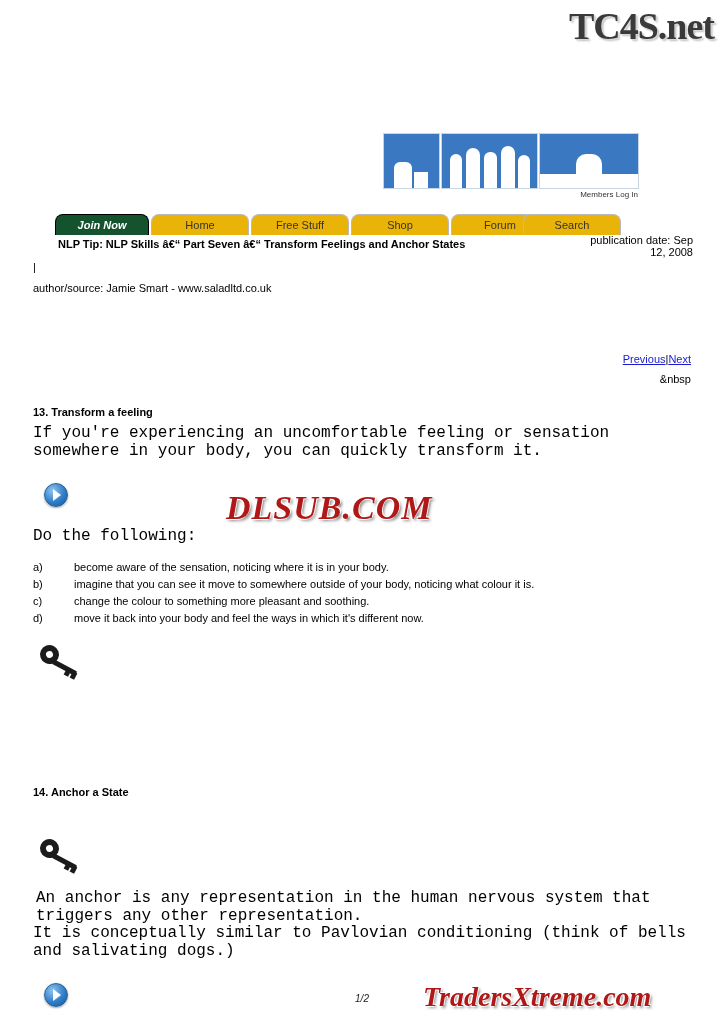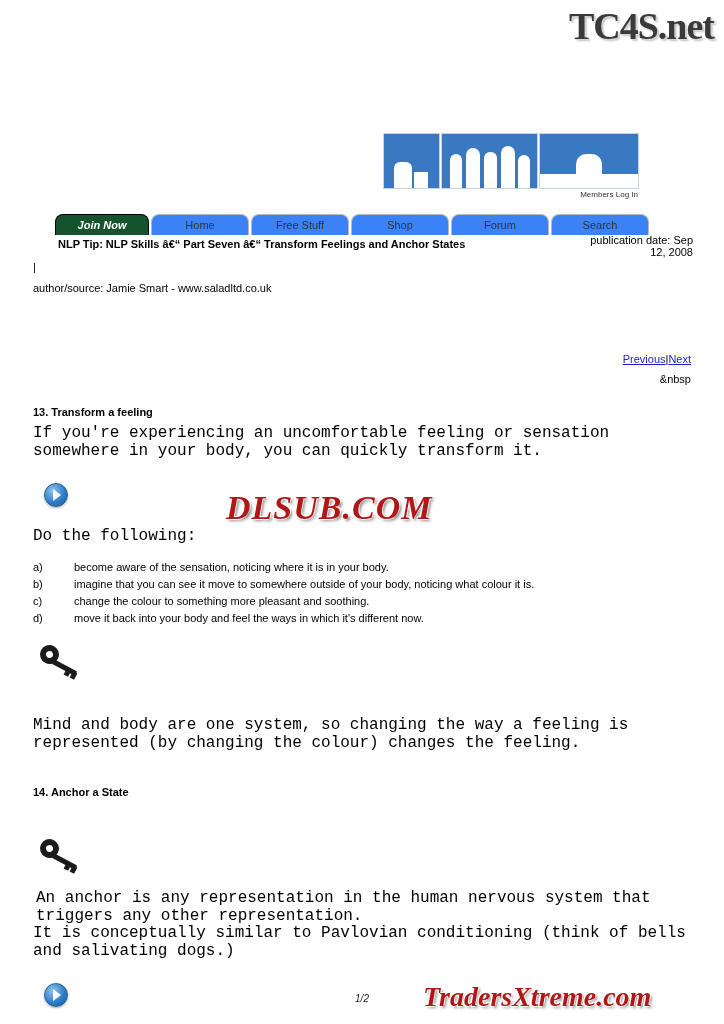--- a/index.html
+++ b/index.html
@@ -118,40 +118,40 @@
     width: 570px;
   }
   .tab {
     position: absolute;
     top: 0;
     height: 20px;
     line-height: 20px;
     text-align: center;
     font-size: 11px;
     color: #333;
-    background: #3b82f6;
+    background: #eab308;
     border: 1px solid #b9b9b9;
     border-bottom: none;
     border-radius: 8px 8px 0 0;
     font-family: "Liberation Sans", sans-serif;
   }
   .tab.join {
     background: #14532d;
     color: #ffffff;
     font-weight: bold;
     font-style: italic;
     border-color: #000;
     width: 92px;
     left: 0;
   }
   .tab.home   { left: 96px;  width: 96px; }
   .tab.free   { left: 196px; width: 96px; }
   .tab.shop   { left: 296px; width: 96px; }
   .tab.forum  { left: 396px; width: 96px; }
-  .tab.search { left: 496px; width: 96px; }
+  .tab.search { left: 468px; width: 96px; }
 
   
   .meta {
     position: absolute;
     left: 33px;
     top: 234px;
     width: 660px;
   }
   .meta-title {
     font-size: 11px;
@@ -436,21 +436,20 @@
     </div>
   </div>
 
   <div class="key k1">
     <div class="bow"></div>
       <div class="shaft"></div>
       <div class="tooth2"></div>
       <div class="tooth1"></div>
   </div>
 
-  <div class="para p-mind">Mind and body are one system, so changing the way a feeling is represented (by changing the colour) changes the feeling.</div>
 
   <div class="sec-head h14">14. Anchor a State</div>
 
   <div class="key k2">
     <div class="bow"></div>
       <div class="shaft"></div>
       <div class="tooth2"></div>
       <div class="tooth1"></div>
   </div>
 

